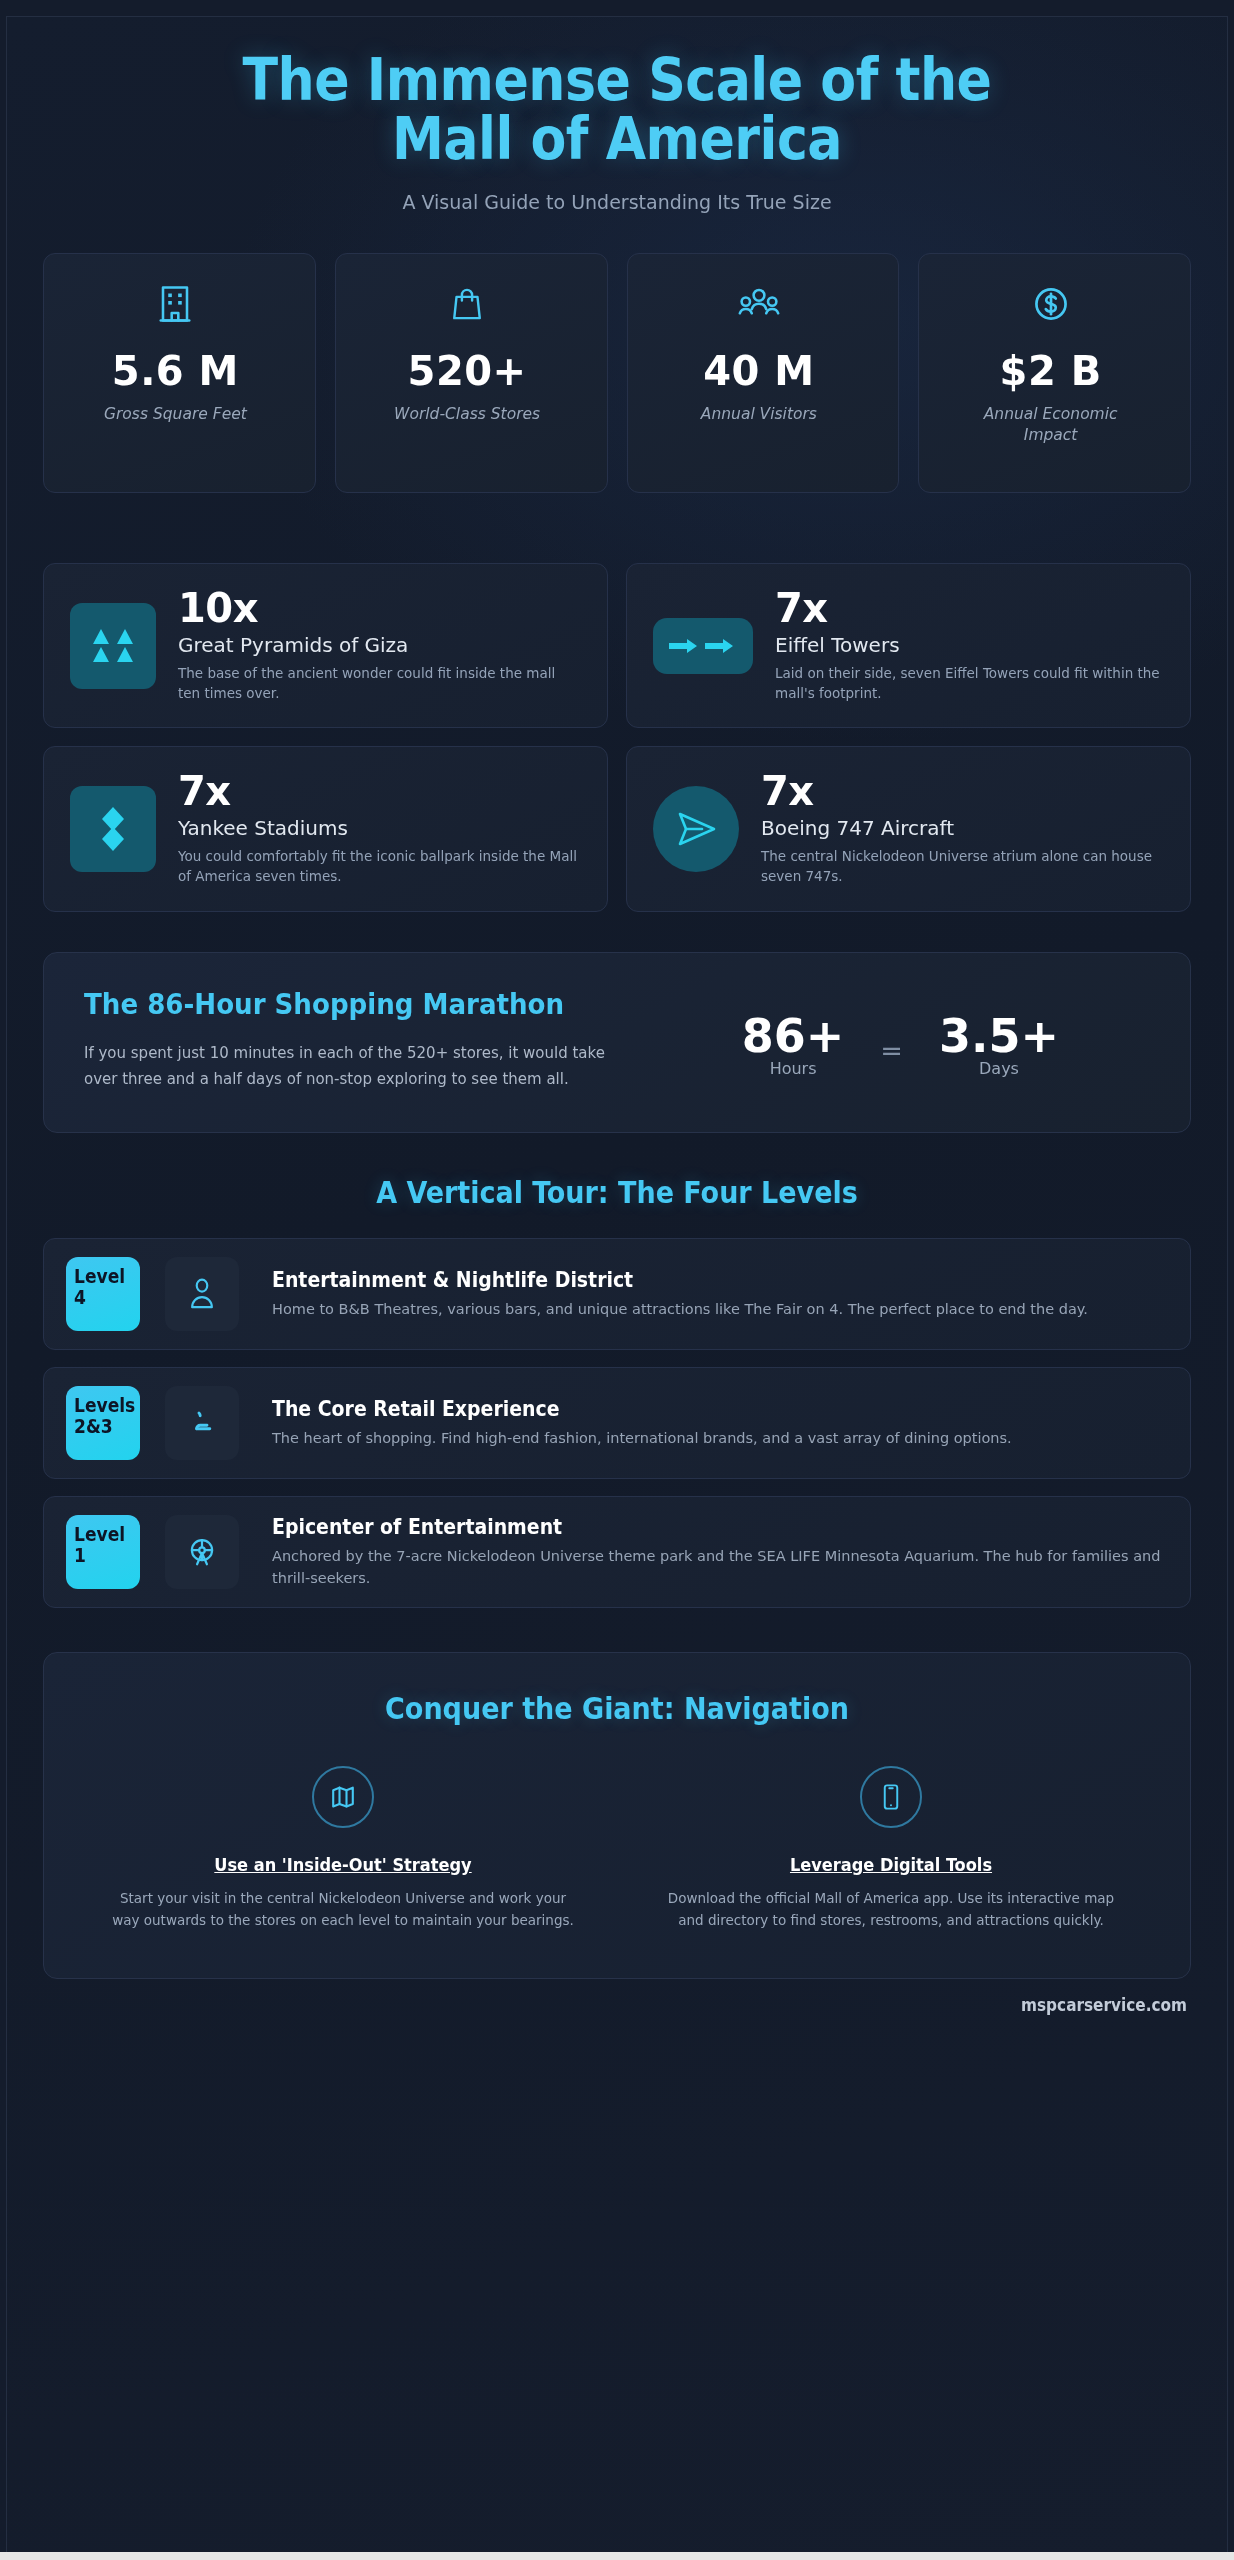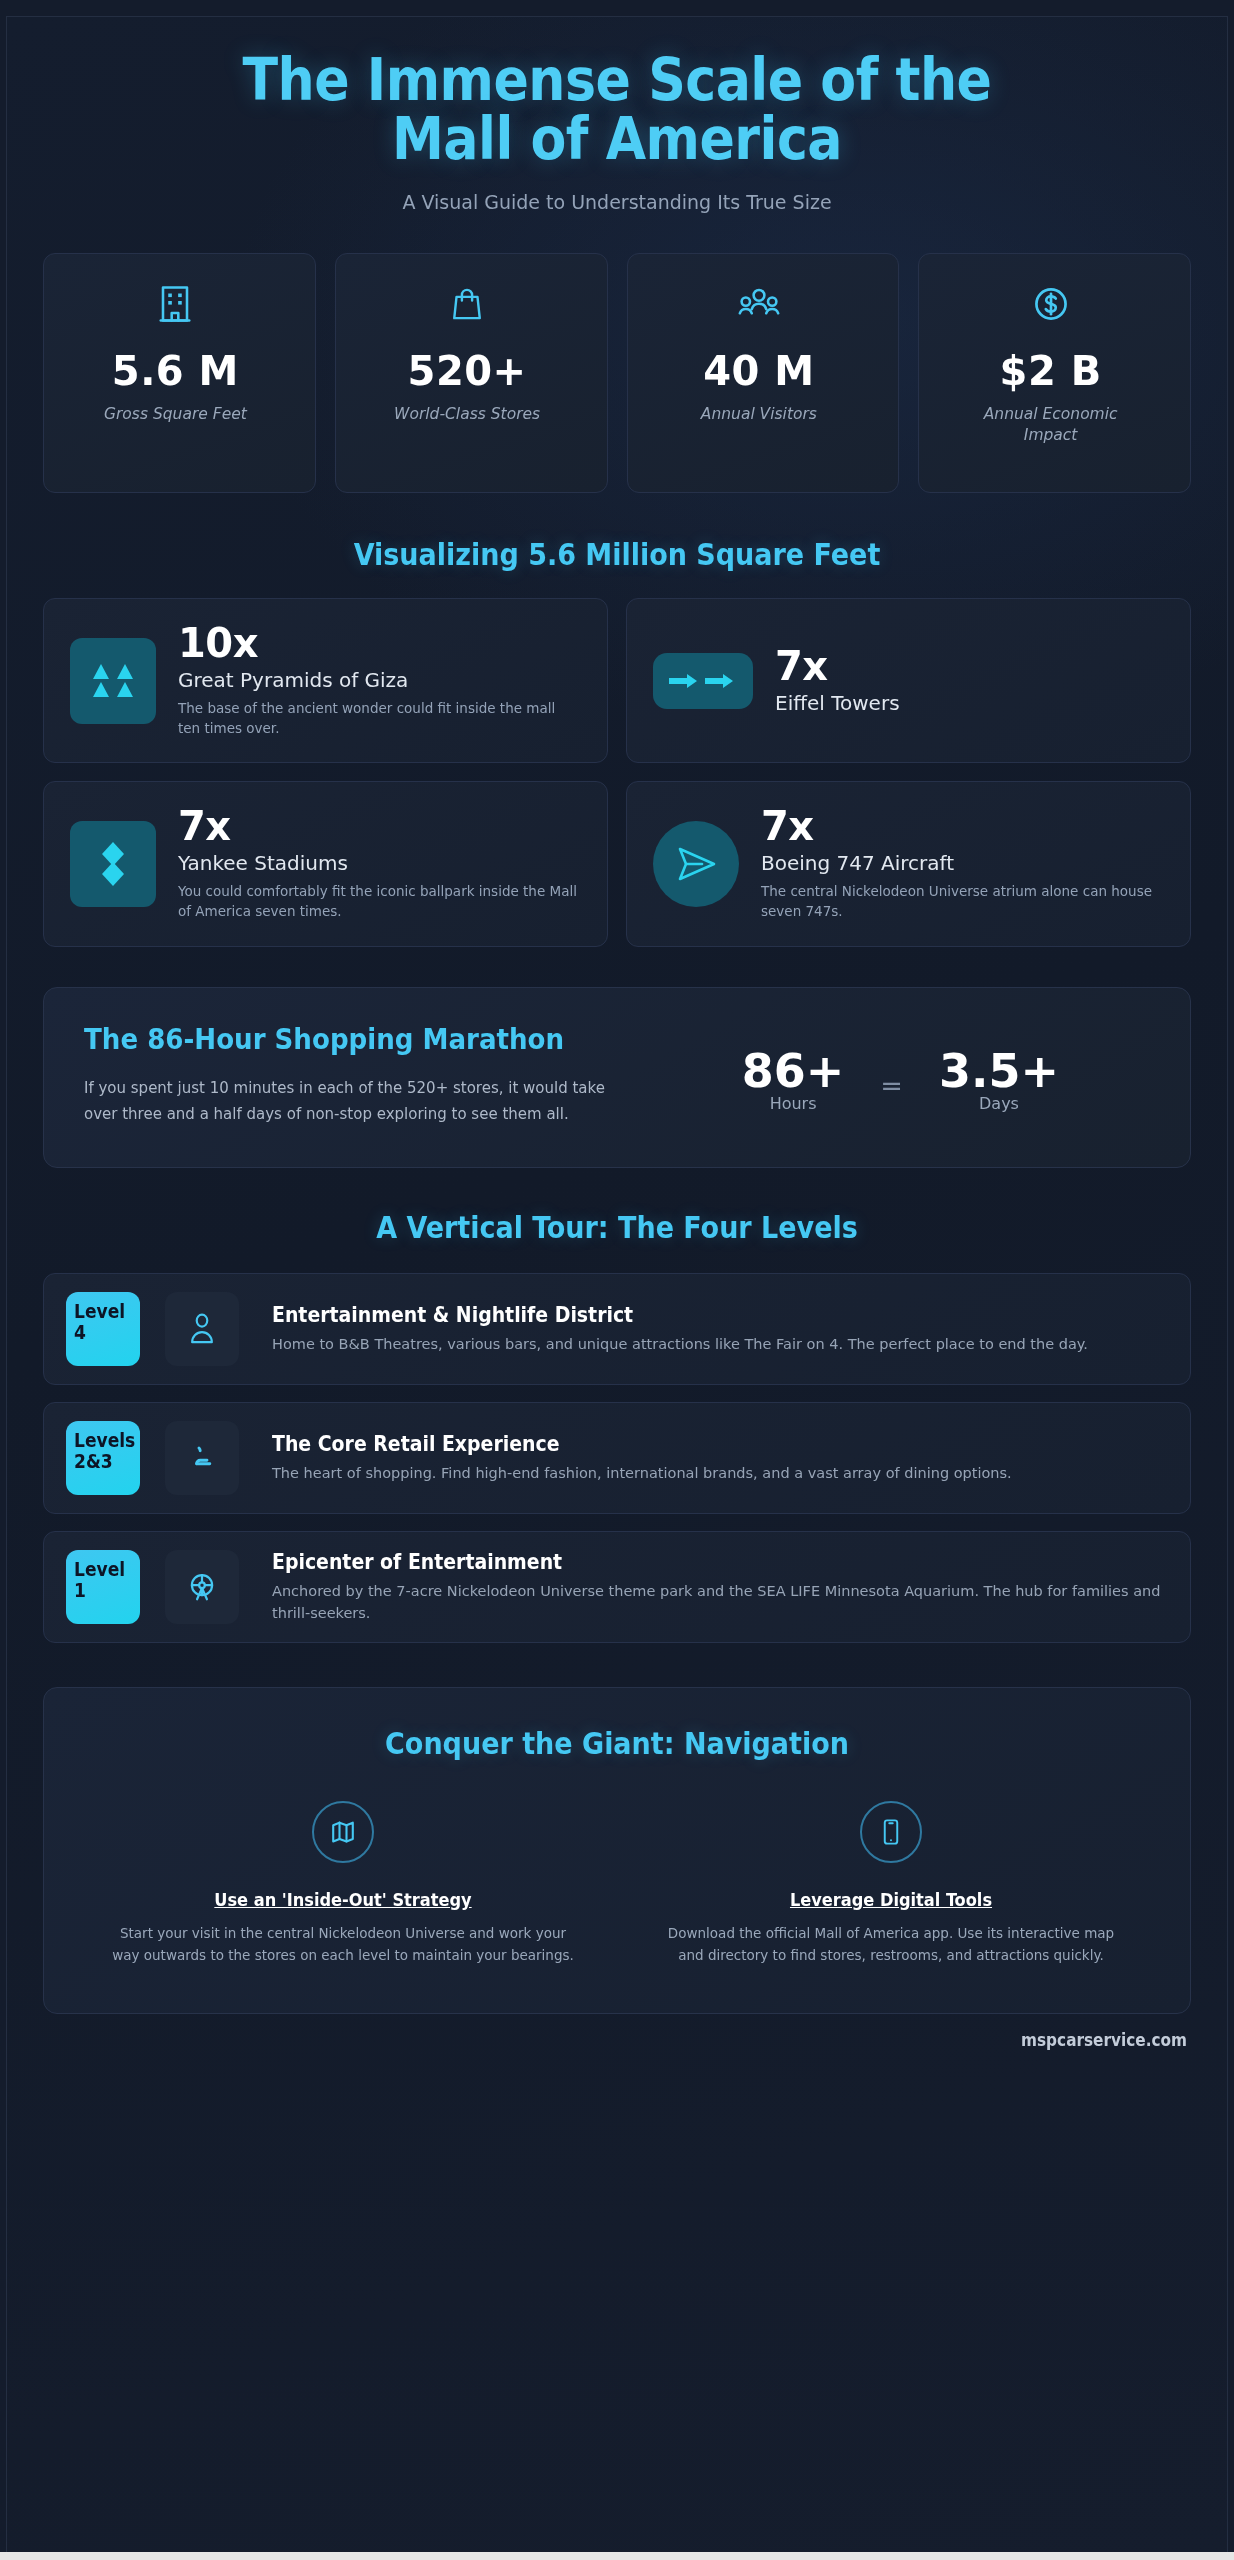--- a/index.html
+++ b/index.html
@@ -377,21 +377,20 @@
         </svg>
       </div>
       <div class="stat-val">$2 B</div>
       <div class="stat-lab">Annual Economic Impact</div>
     </div>
 
   </div>
 
   <div class="sp-a"></div>
 
-  <div class="sec-title">Visualizing 5.6 Million Square Feet</div>
 
   <div class="sp-b"></div>
 
   <div class="cmp-grid">
 
     <div class="cmp-card">
       <div class="cmp-tile">
         <svg width="52" height="52" viewBox="0 0 52 52" fill="#2ad4ef">
           <polygon points="14,9 22,24 6,24"></polygon>
           <polygon points="38,9 46,24 30,24"></polygon>
@@ -409,20 +408,21 @@
     <div class="cmp-card">
       <div class="cmp-tile pill">
         <svg width="72" height="24" viewBox="0 0 72 24" fill="#2ad4ef">
           <path d="M2 9h18V5l10 7-10 7v-4H2z"></path>
           <path d="M38 9h18V5l10 7-10 7v-4H38z"></path>
         </svg>
       </div>
       <div class="cmp-body">
         <div class="cmp-mult">7x</div>
         <div class="cmp-name">Eiffel Towers</div>
+        <div class="cmp-desc">Laid on their side, seven Eiffel Towers could fit within the mall's footprint.</div>
       </div>
     </div>
 
     <div class="cmp-card">
       <div class="cmp-tile">
         <svg width="44" height="56" viewBox="0 0 44 56" fill="#2ad4ef">
           <polygon points="22,6 33,18 22,30 11,18"></polygon>
           <polygon points="22,26 33,38 22,50 11,38"></polygon>
         </svg>
       </div>

